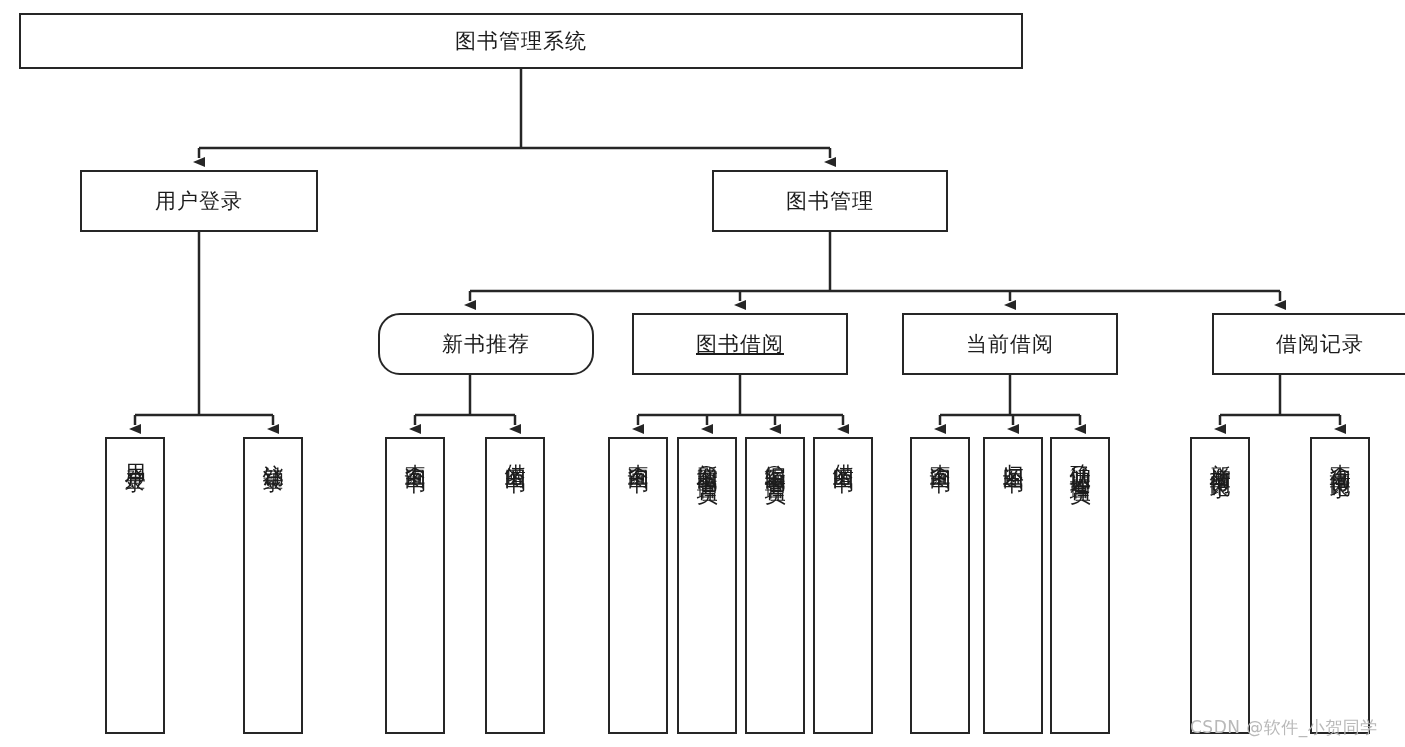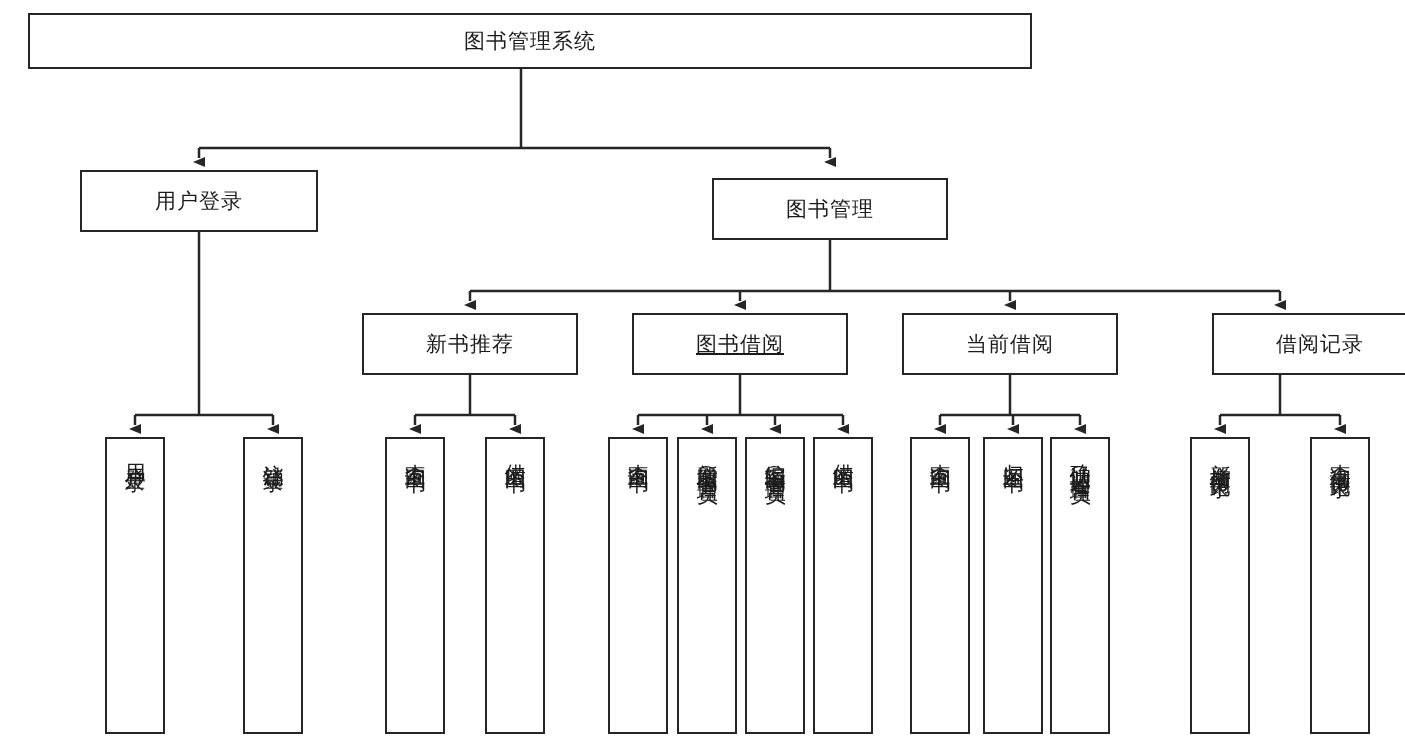--- a/index.html
+++ b/index.html
@@ -104,30 +104,30 @@
         <path d="M1013,415 L1013,425" marker-end="url(#arrowhead)"></path>
         <path d="M1080,415 L1080,425" marker-end="url(#arrowhead)"></path>
         <path d="M1280,375 L1280,415"></path>
         <path d="M1220,415 L1340,415"></path>
         <path d="M1220,415 L1220,425" marker-end="url(#arrowhead)"></path>
         <path d="M1340,415 L1340,425" marker-end="url(#arrowhead)"></path>
       </g>
   </svg>
 
   <div id="node-layer">
-      <div class="node" style="left: 19px; top: 13px; width: 1004px; height: 56px; margin-left: 9px;">
+      <div class="node" style="left: 19px; top: 13px; width: 1004px; height: 56px;">
         <span class="lbl">图书管理系统</span>
       </div>
       <div class="node" style="left: 80px; top: 170px; width: 238px; height: 62px;">
         <span class="lbl">用户登录</span>
       </div>
-      <div class="node" style="left: 712px; top: 170px; width: 236px; height: 62px; margin-top: 8px;">
+      <div class="node" style="left: 712px; top: 170px; width: 236px; height: 62px;">
         <span class="lbl">图书管理</span>
       </div>
-      <div class="node" style="left: 362px; top: 313px; width: 216px; height: 62px;">
+      <div class="node" style="left: 378px; top: 313px; width: 216px; height: 62px; border-radius: 22px;">
         <span class="lbl">新书推荐</span>
       </div>
       <div class="node" style="left: 632px; top: 313px; width: 216px; height: 62px; text-decoration: underline;">
         <span class="lbl">图书借阅</span>
       </div>
       <div class="node" style="left: 902px; top: 313px; width: 216px; height: 62px;">
         <span class="lbl">当前借阅</span>
       </div>
       <div class="node" style="left: 1172px; top: 313px; width: 216px; height: 62px; margin-left: 40px;">
         <span class="lbl">借阅记录</span>
@@ -166,14 +166,15 @@
         <span class="lbl">确认归还（管理员）</span>
       </div>
       <div class="node leaf" style="left: 1190px; top: 437px; width: 60px; height: 297px;">
         <span class="lbl">新增借阅记录</span>
       </div>
       <div class="node leaf" style="left: 1310px; top: 437px; width: 60px; height: 297px;">
         <span class="lbl">查询借阅记录</span>
       </div>
     </div>
 
+  <div class="watermark" style="left: 1190px; top: 716px; color: rgb(185, 185, 185);">CSDN @软件_小贺同学</div>
 
 </div>
 
 </body></html>

